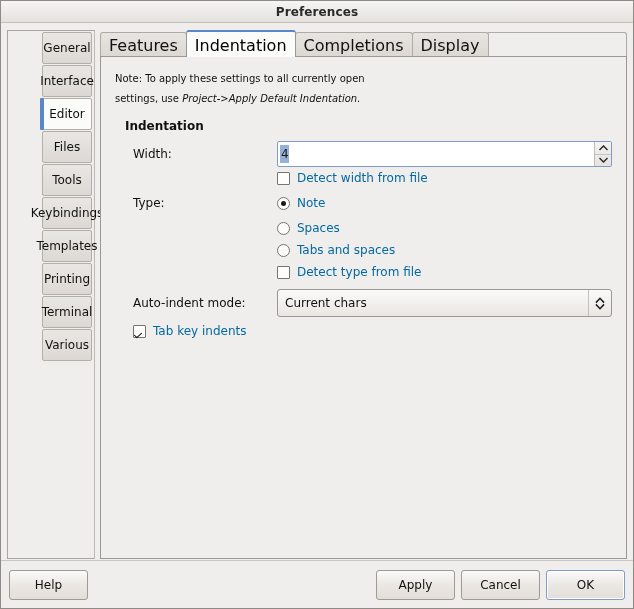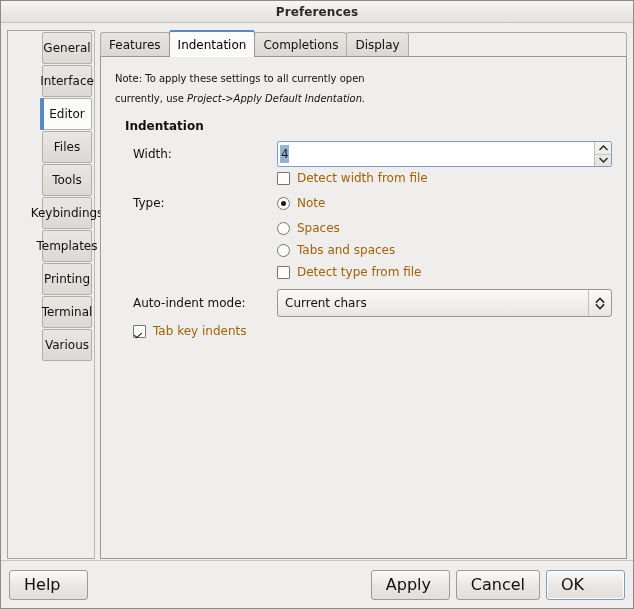--- a/index.html
+++ b/index.html
@@ -117,21 +117,21 @@
     align-items: flex-end;
     box-sizing: border-box;
   }
   .tab {
     position: relative;
     box-sizing: border-box;
     height: 25px;
     padding: 0 8px;
     display: flex;
     align-items: center;
-    font-size: 12px;
+    font-size: 16px;
     color: #111;
     background: linear-gradient(to bottom, #e7e5e1 0%, #dbd8d3 100%);
     border: 1px solid #aeaaa4;
     border-bottom: none;
     border-radius: 3px 3px 0 0;
     margin-right: -1px;
     cursor: default;
     z-index: 1;
   }
   .tab.active {
@@ -275,21 +275,21 @@
     content: "";
     position: absolute;
     left: 2px;
     top: 5px;
     width: 3px;
     height: 6px;
     border-right: 1.6px solid #1a1a1a;
     border-bottom: 1.6px solid #1a1a1a;
     transform: rotate(42deg) skewX(-6deg);
   }
-  .check-label { font-size: 12px; color: #a16207; }
+  .check-label { font-size: 12px; color: #0369a1; }
 
   
   .radio-row {
     display: flex;
     align-items: center;
     min-height: 28px;
   }
   .rbox {
     width: 13px;
     height: 13px;
@@ -356,26 +356,26 @@
   }
   .btn {
     box-sizing: border-box;
     height: 30px;
     min-width: 79px;
     padding: 0 14px;
     background: linear-gradient(to bottom, #fbfafa 0%, #eae7e3 52%, #e2dfda 100%);
     border: 1px solid #9e9a95;
     border-radius: 3px;
     font-family: "DejaVu Sans", sans-serif;
-    font-size: 16px;
+    font-size: 12px;
     color: #111;
     cursor: default;
     display: flex;
     align-items: center;
-    justify-content: flex-start;
+    justify-content: center;
   }
   .btn + .btn { margin-left: 6px; }
   .btn.default {
     border-color: #7e9cc6;
     box-shadow: inset 0 0 0 1px #ffffff;
   }
   .footer-spacer { flex: 1 1 auto; }
   .footer-right { display: flex; align-items: center; }
 </style>
 </head>
@@ -438,21 +438,21 @@
         <div class="tab">
             <span>Display</span>
           </div>
         <div class="tabstrip-rest"></div>
       </div>
 
       <div class="tabpanel">
 
         <div class="note">
           <span>Note: To apply these settings to all currently open</span><br>
-          <span>currently, use </span><i>Project-&gt;Apply Default Indentation.</i>
+          <span>settings, use </span><i>Project-&gt;Apply Default Indentation.</i>
         </div>
 
         <div class="section-title">Indentation</div>
 
         <div class="form">
 
           <div class="form-row">
             <div class="form-label">Width:</div>
             <div class="form-field">
               <div class="spin">

